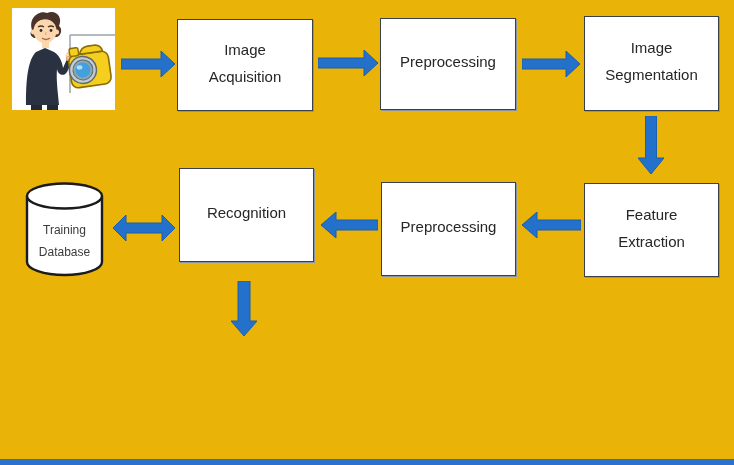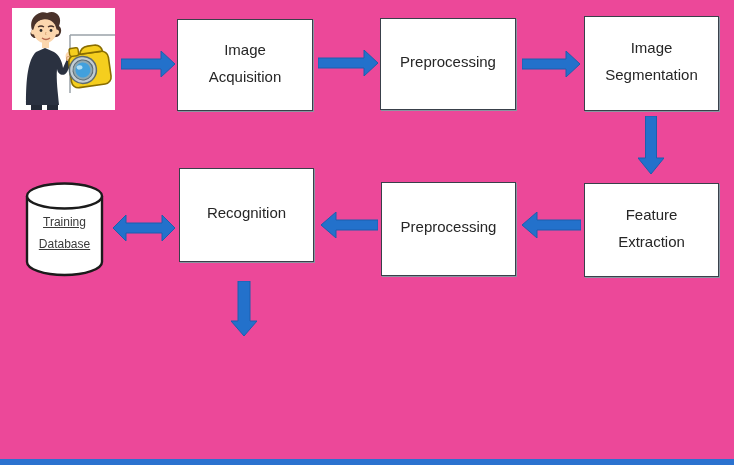--- a/index.html
+++ b/index.html
@@ -1,37 +1,37 @@
 <!DOCTYPE html>
 <html><head>
 <meta charset="utf-8">
 <style>
   html,body{margin:0;padding:0;}
   body{font-family:"Liberation Sans","DejaVu Sans",sans-serif;}
-  .canvas{position:relative;width:734px;height:465px;background:#ec4899;overflow:hidden;}
+  .canvas{position:relative;width:734px;height:465px;background:#eab308;overflow:hidden;}
   .node{
     position:absolute;box-sizing:border-box;background:#ffffff;
     border:1px solid #39404a;box-shadow:1px 1px 0 #8a95a1;
     display:flex;align-items:center;justify-content:center;text-align:center;
     font-size:15px;color:#262626;line-height:1.8;padding-bottom:5px;
   }
   .node .lbl{white-space:pre-line;}
   #n-acq{left:177px;top:19px;width:136px;height:92px;}
   #n-pre{left:380px;top:18px;width:136px;height:92px;}
   #n-seg{left:584px;top:16px;width:135px;height:95px;}
   #n-rec{left:179px;top:168px;width:135px;height:94px;}
   #n-cls{left:381px;top:182px;width:135px;height:94px;}
   #n-fea{left:584px;top:183px;width:135px;height:94px;}
   #n-dis{left:178px;top:349px;width:140px;height:91px;}
   .arrow{position:absolute;display:block;}
   .cyl{position:absolute;left:25px;top:181px;width:79px;height:96px;}
   .cyl .cyl-text{
-    position:absolute;left:0;top:20px;width:79px;height:64px;
+    position:absolute;left:0;top:28px;width:79px;height:64px;
     display:flex;align-items:center;justify-content:center;text-align:center;
-    font-size:12px;line-height:1.85;color:#3a3a3a;white-space:pre-line;text-decoration:underline;
+    font-size:12px;line-height:1.85;color:#3a3a3a;white-space:pre-line;
   }
   .illus{position:absolute;left:12px;top:8px;width:103px;height:102px;}
   .footer-bar{position:absolute;left:0;top:459px;width:734px;height:6px;background:#2b72cf;}
 </style>
 </head>
 <body>
 
 <div class="canvas">
 
   <svg class="illus" viewBox="0 0 103 102">

